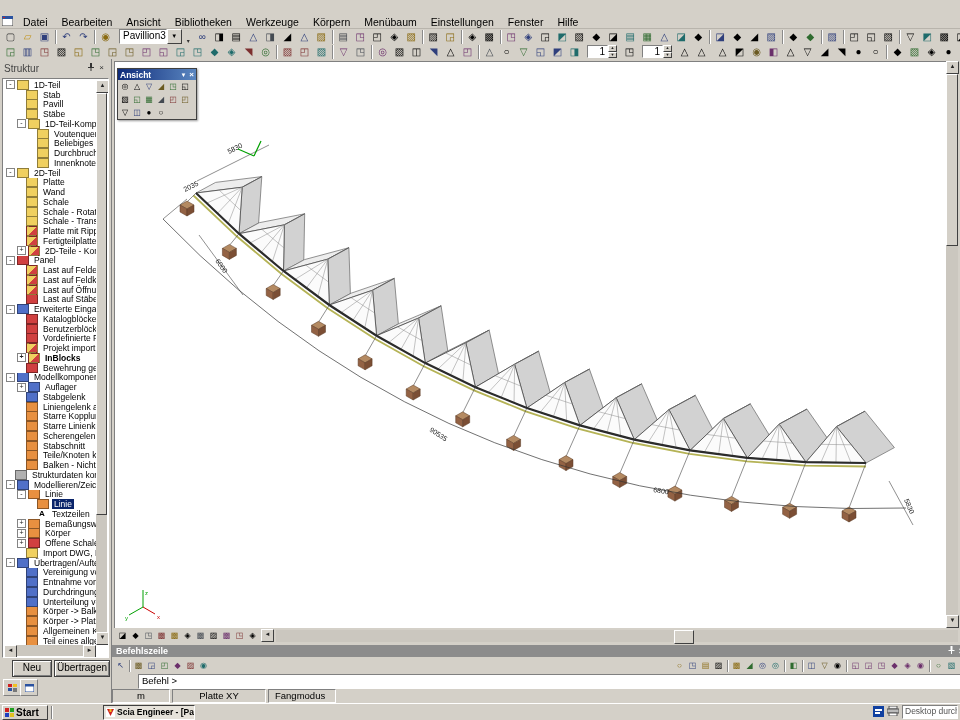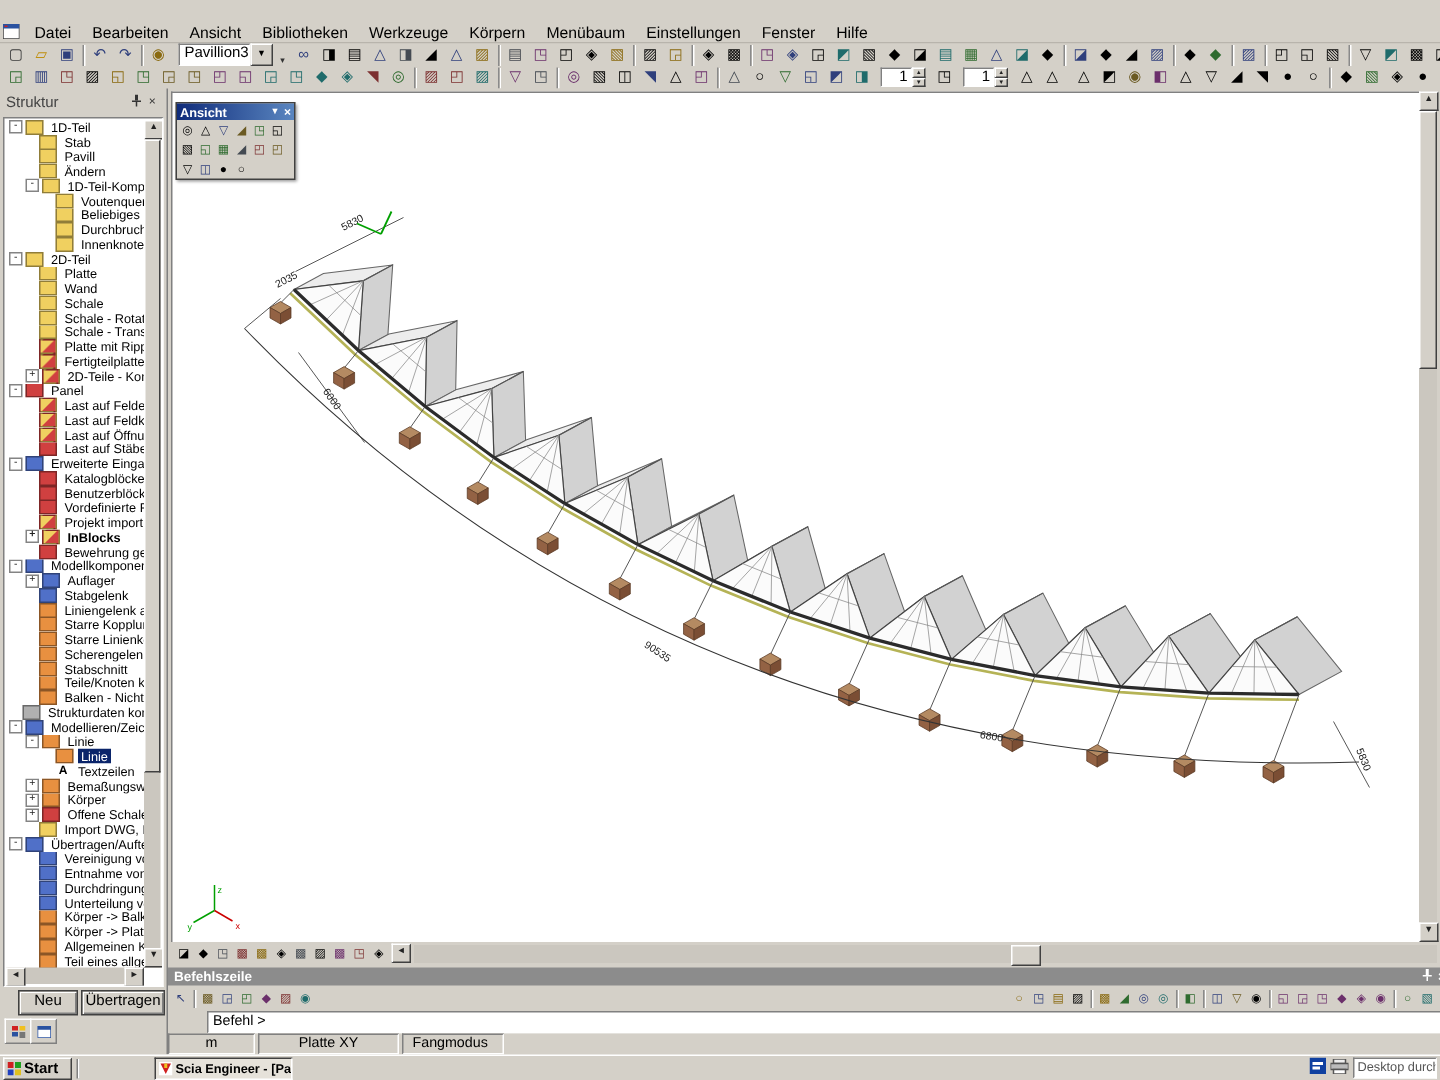--- a/index.html
+++ b/index.html
@@ -334,21 +334,21 @@
             <span class="tlabel">Stab</span>
           </div>
           <div class="trow" style="padding-left: 13px;">
             <span class="texp-sp"></span>
             <span class="ticon ti-y"></span>
             <span class="tlabel">Pavill</span>
           </div>
           <div class="trow" style="padding-left: 13px;">
             <span class="texp-sp"></span>
             <span class="ticon ti-y"></span>
-            <span class="tlabel">Ändern</span>
+            <span class="tlabel">Stäbe</span>
           </div>
           <div class="trow" style="padding-left: 13px;">
             <span class="texp">-</span>
             <span class="ticon ti-y"></span>
             <span class="tlabel">1D-Teil-Komponenten</span>
           </div>
           <div class="trow" style="padding-left: 24px;">
             <span class="texp-sp"></span>
             <span class="ticon ti-y"></span>
             <span class="tlabel">Voutenquerschnitt</span>

